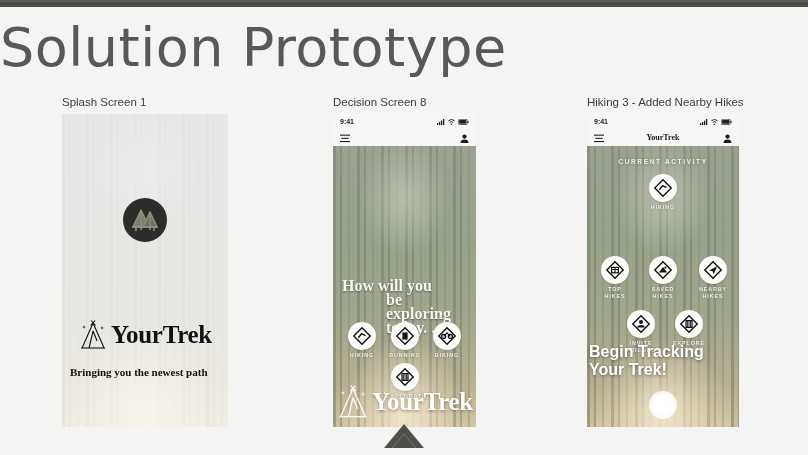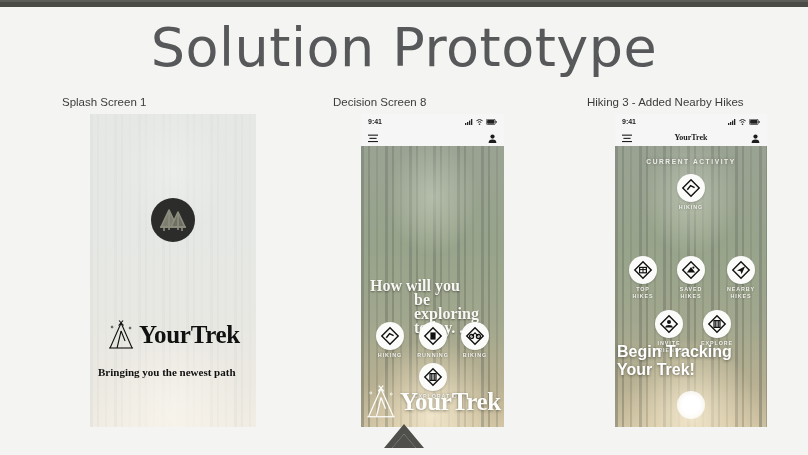--- a/index.html
+++ b/index.html
@@ -12,21 +12,20 @@
   .topbar{
     position:absolute;top:0;left:0;width:808px;height:7px;
     background:#4a4a47;
   }
   .topbar-hl{
     position:absolute;top:0;left:0;width:808px;height:2px;
     background:#5d5d59;
   }
   .deck-title{
     position:absolute;top:16px;left:0;width:808px;
-    text-align:center;
     font-size:54px;
     font-weight:400;
     color:#57585a;
     letter-spacing:0.5px;
     font-family:"DejaVu Sans",sans-serif;
   }
 
   
   .col{position:absolute;top:96px;}
   .col-label{
@@ -34,21 +33,20 @@
     color:#3c3c3c;
     margin-bottom:6px;
     white-space:nowrap;
   }
   .col-label.bold{font-weight:normal;}
 
   .phone{
     position:relative;
     overflow:hidden;
     background:#c9cdc9;
-    margin-left:28px;
   }
 
   
   .forest{
     position:absolute;inset:0;
     background:
       radial-gradient(ellipse 60% 38% at 50% 96%, rgba(255,243,214,0.95) 0%, rgba(255,240,205,0.35) 45%, rgba(255,255,255,0) 72%),
       radial-gradient(ellipse 45% 30% at 50% 18%, rgba(236,241,214,0.55) 0%, rgba(255,255,255,0) 70%),
       repeating-linear-gradient(90deg,
          rgba(104,108,92,0.55) 0px, rgba(104,108,92,0.55) 3px,

